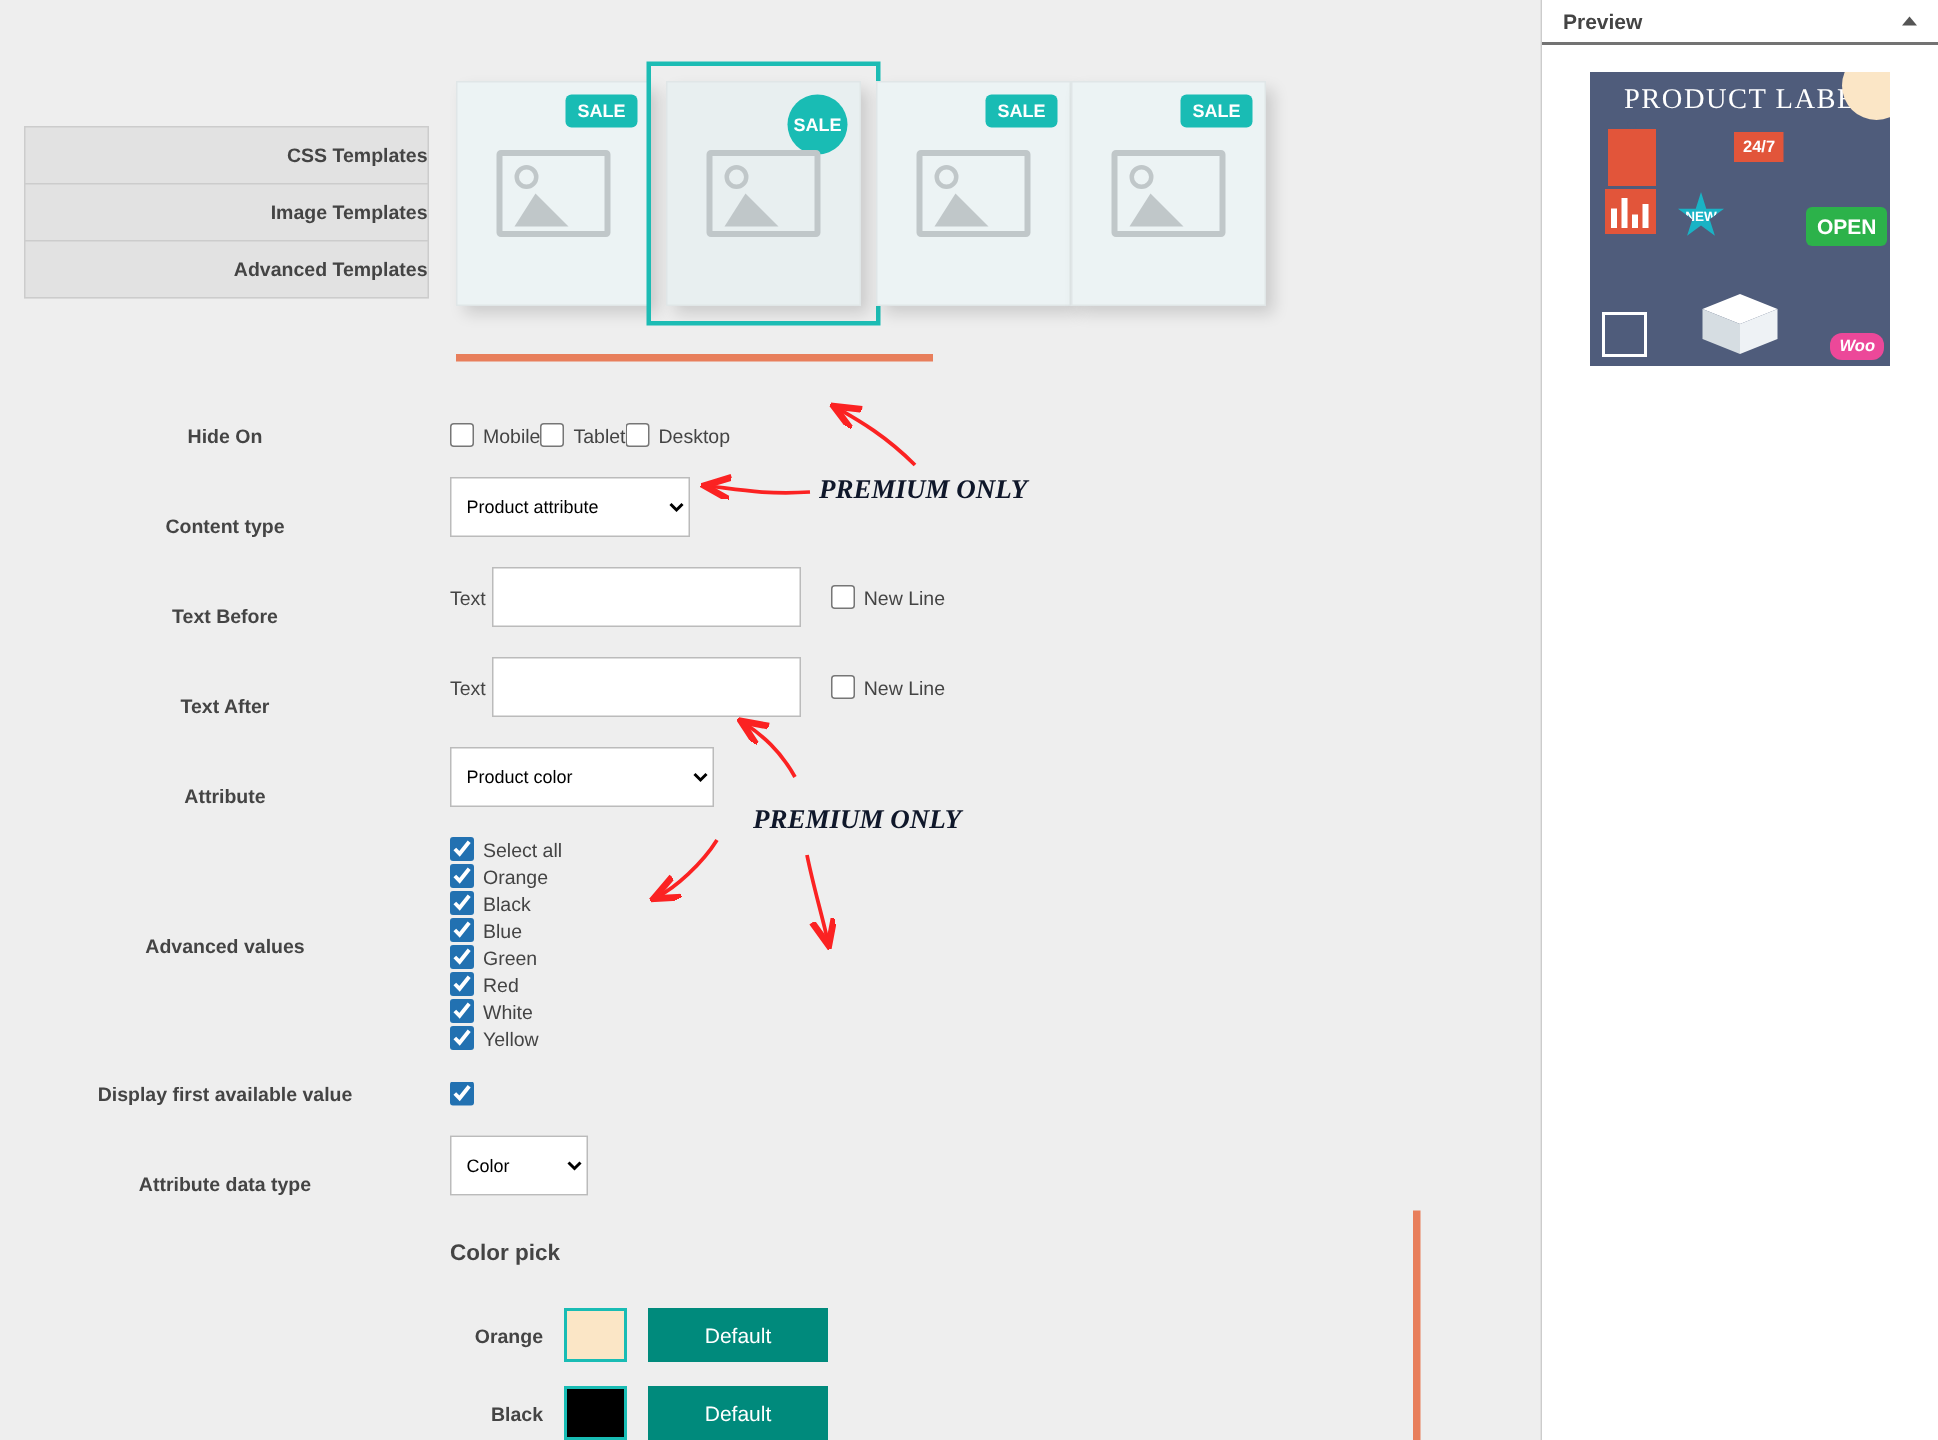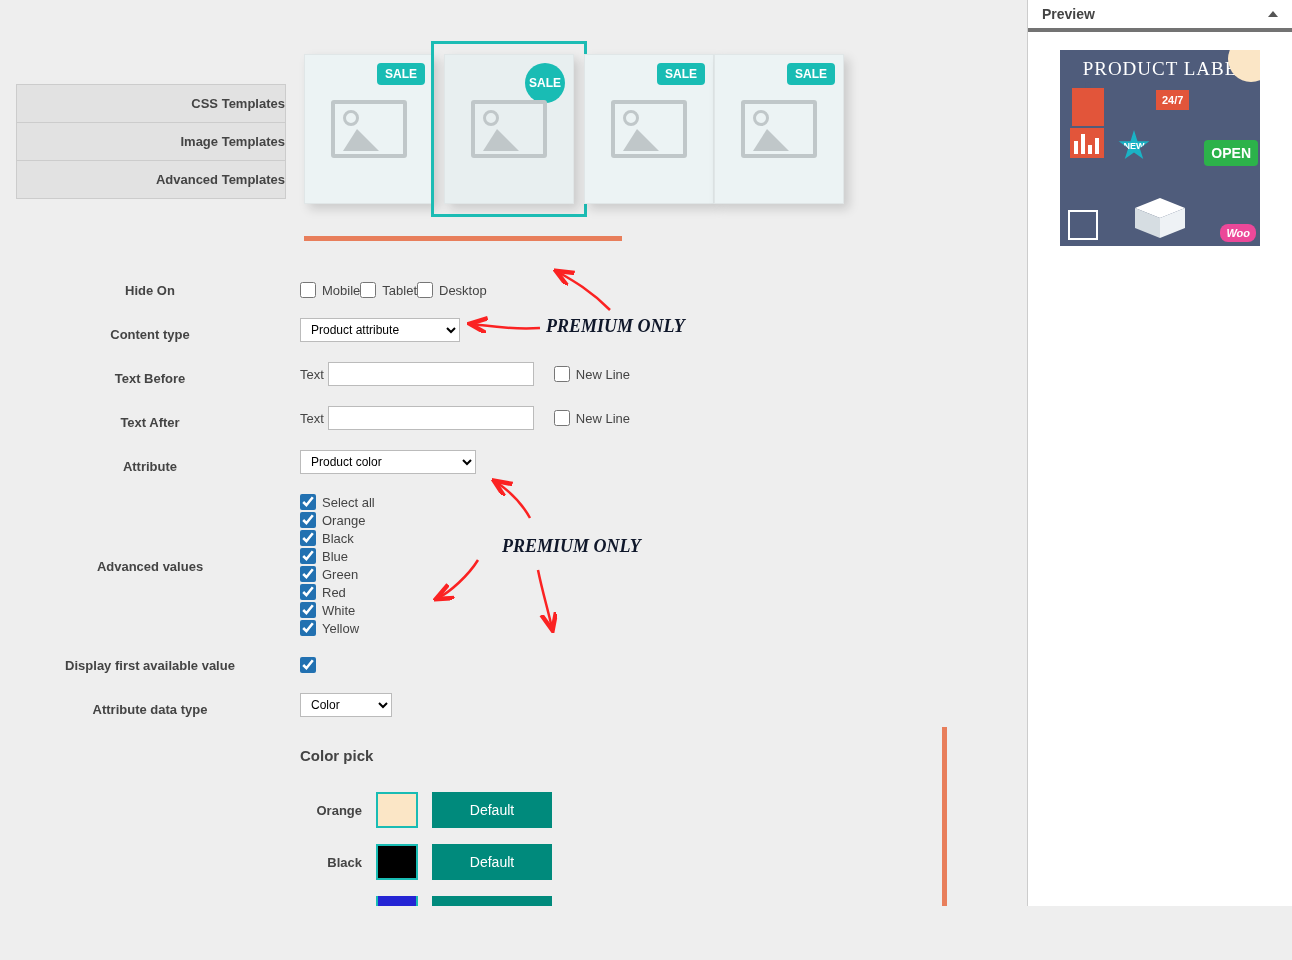--- a/index.html
+++ b/index.html
@@ -21,21 +21,21 @@
 .sidebar-right {
   width: 265px;
   background: #fff;
   border-left: 1px solid #ccc;
 }
 .preview-header {
   display: flex;
   justify-content: space-between;
   align-items: center;
   padding: 6px 14px;
-  border-bottom: 4px solid #737373;
+  border-bottom: 2px solid #737373;
   font-weight: 700;
   font-size: 14px;
 }
 .preview-body {
   padding: 18px 8px;
   text-align: center;
 }
 .preview-img {
   width: 200px;
   height: 196px;
@@ -166,21 +166,21 @@
 }
 .chk-group { display: flex; }
 .chk-item { display: flex; align-items: center; gap: 6px; }
 input[type="checkbox"] {
   width: 16px; height: 16px;
   cursor: pointer;
 }
 select, input[type="text"] {
   border: 1px solid #bbb;
   background: #fff;
-  height: 24px;
+  height: 40px;
   padding: 2px 6px;
   font-size: 12px;
 }
 .annot {
   color: #0f172a;
   font-family: 'Comic Sans MS', cursive;
   font-size: 18px;
   font-weight: 700;
   font-style: italic;
   position: absolute;

